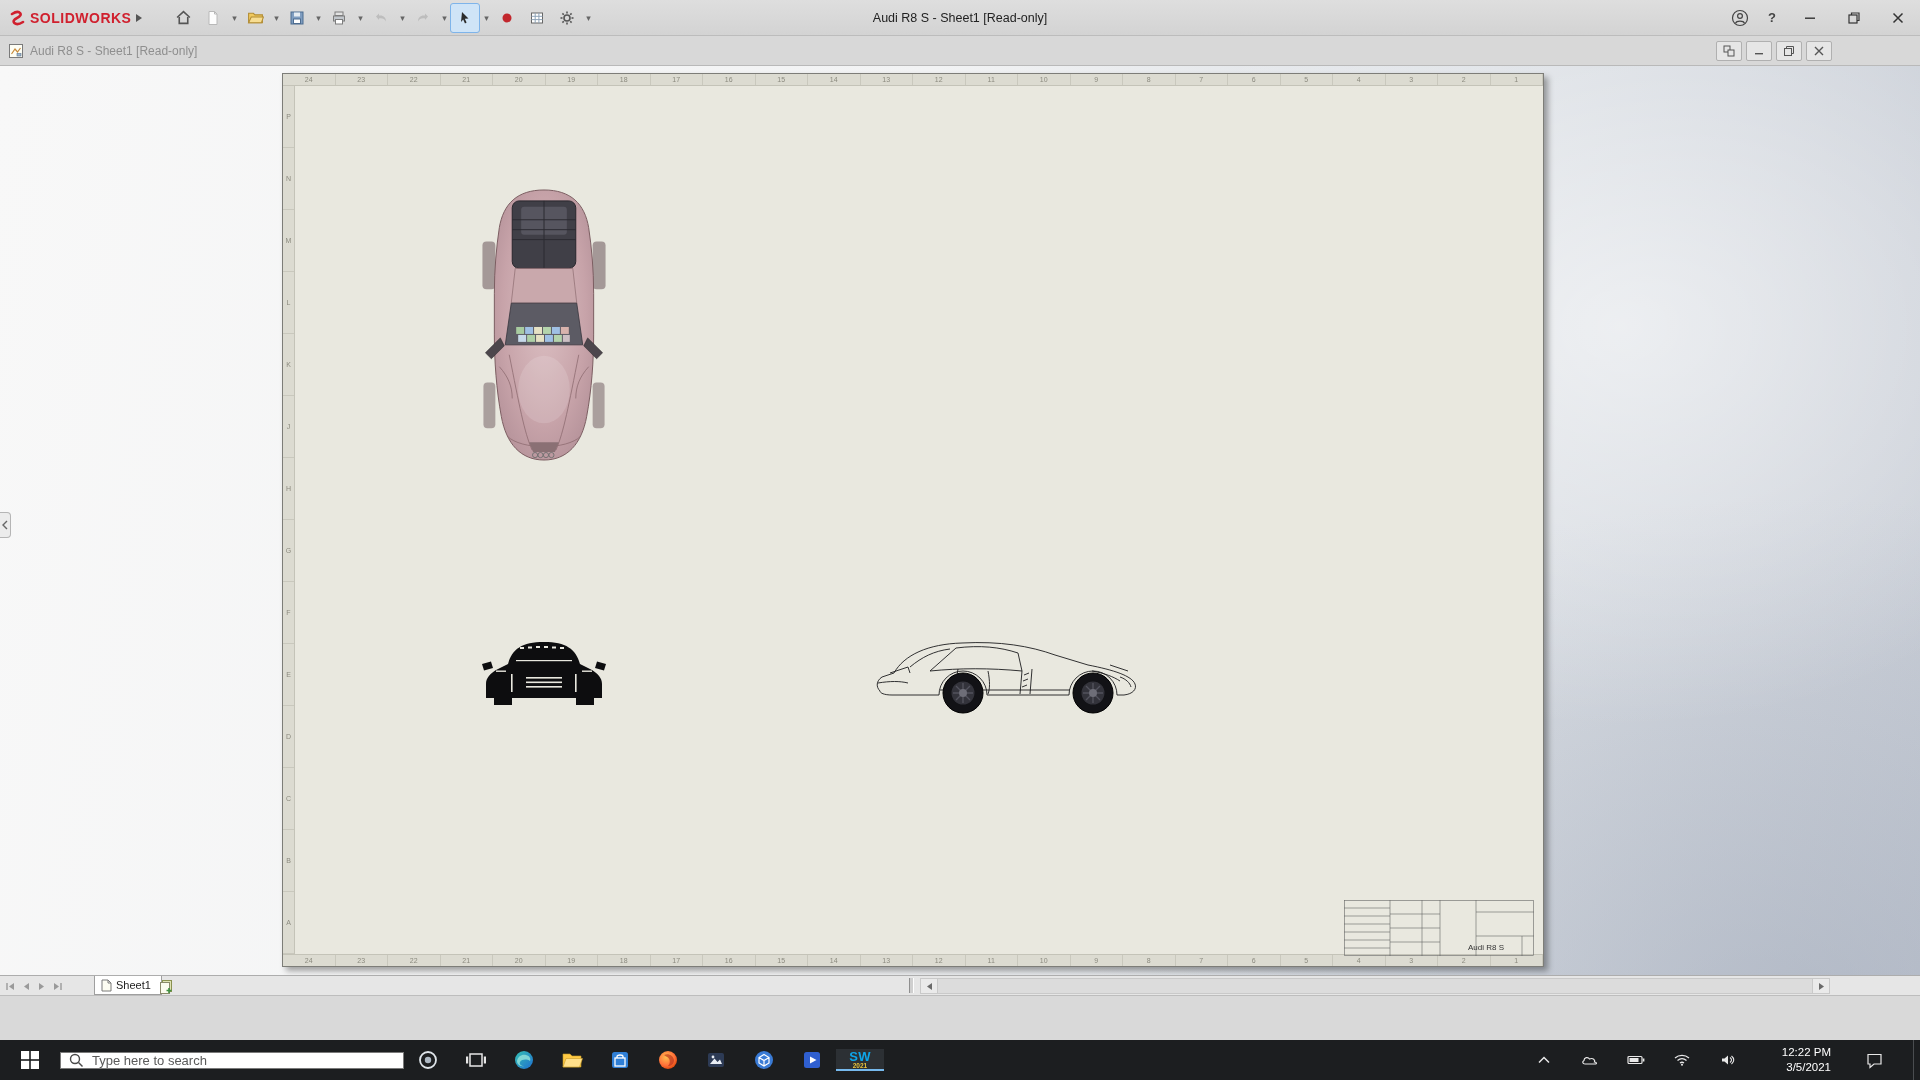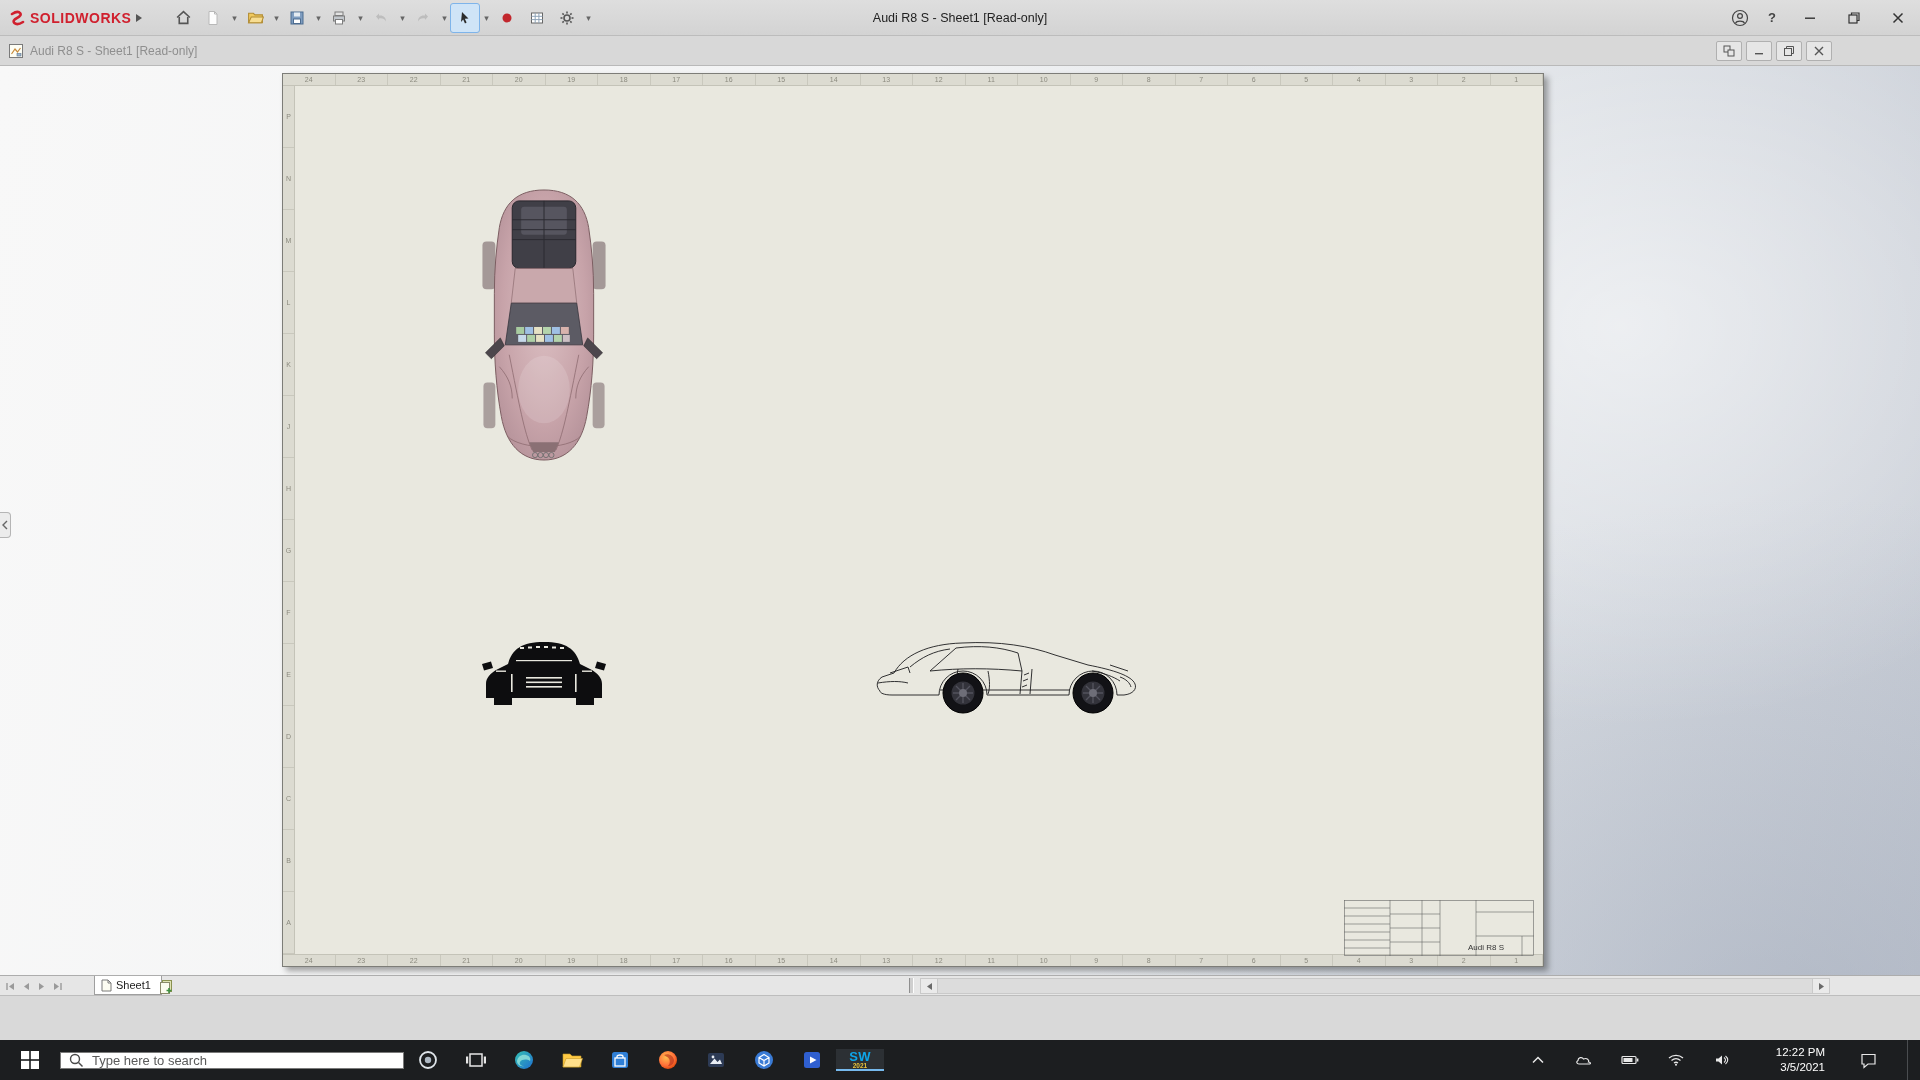--- a/index.html
+++ b/index.html
@@ -103,21 +103,21 @@
   .tb-search input { border:none; outline:none; flex:1; font-size:13px;
     font-family:"Liberation Sans",sans-serif; color:#222; background:transparent; }
   .tb-search input::placeholder { color:#5a5a5a; }
   .tb-apps { display:flex; }
   .tapp { width:48px; border:none; background:transparent; display:flex; flex-direction:column;
     align-items:center; justify-content:center; cursor:pointer; position:relative; }
   .tapp.running { background:#2c3034; box-shadow:inset 0 -2px 0 #76b9ed; }
   .sw-logo { display:flex; flex-direction:column; align-items:center; line-height:1; }
   .sw-txt { color:#0ea5e9; font-weight:bold; font-size:13px; letter-spacing:.3px; }
   .sw-year { color:#e8c23a; font-size:6.5px; font-weight:bold; }
-  .tb-tray { margin-left:auto; display:flex; align-items:center; gap:20px; padding-right:8px; }
+  .tb-tray { margin-left:auto; display:flex; align-items:center; gap:20px; padding-right:2px; }
   .tray-btn { width:26px; height:40px; border:none; background:transparent; display:flex;
     align-items:center; justify-content:center; cursor:pointer; }
   .tb-clock { width:74px; height:40px; display:flex; flex-direction:column; align-items:flex-end;
     justify-content:center; color:#fff; font-size:11.5px; line-height:1.3; padding-right:4px; cursor:pointer; }
   .tb-action { width:38px; }
   .show-desktop { width:5px; height:40px; border-left:1px solid #4a4d50; cursor:pointer; }
 </style>
 </head>
 <body>
 

